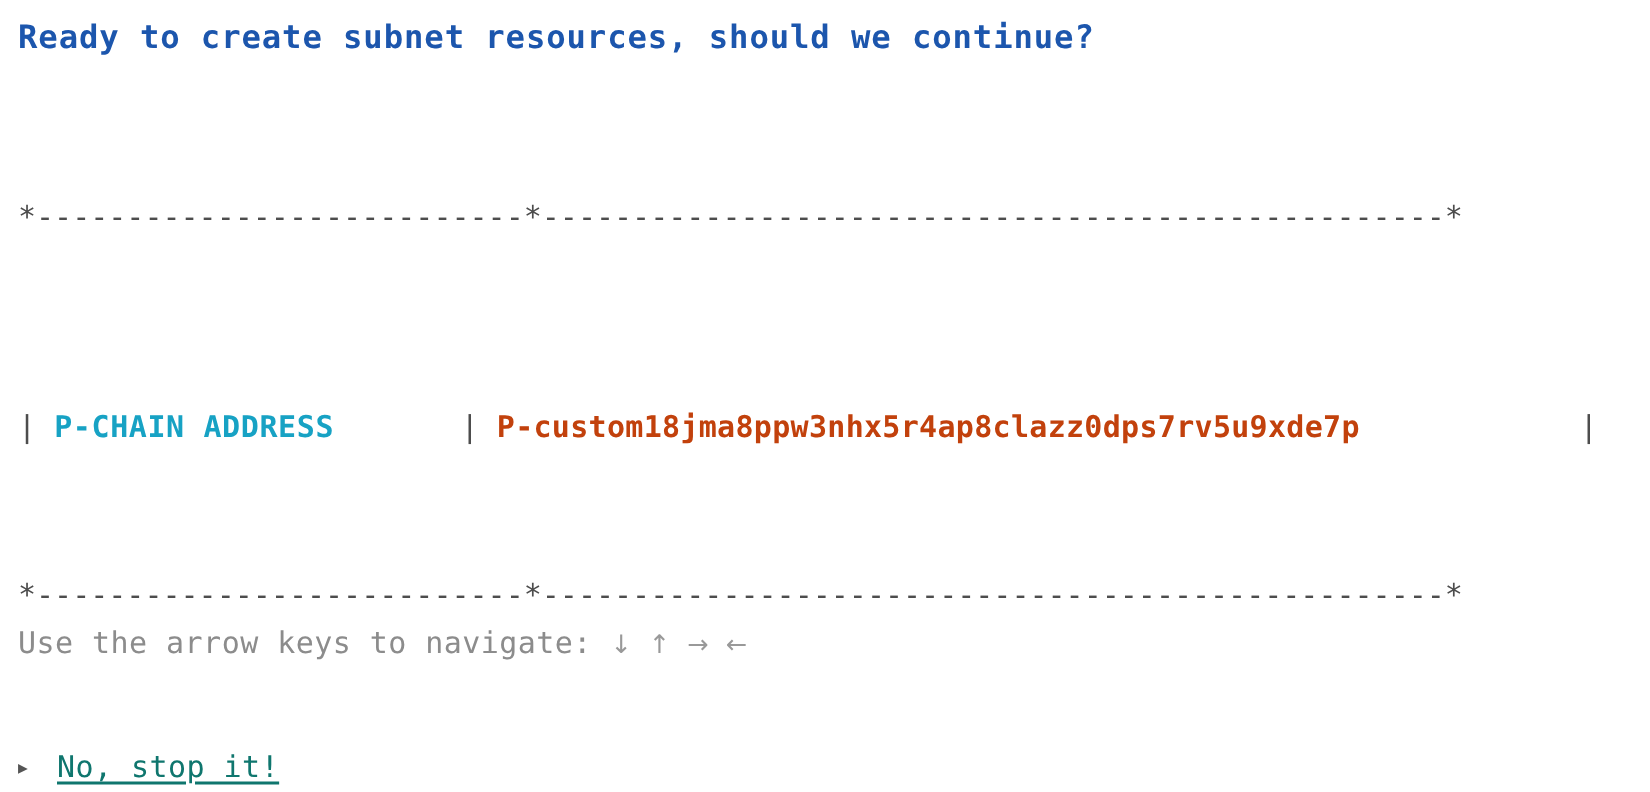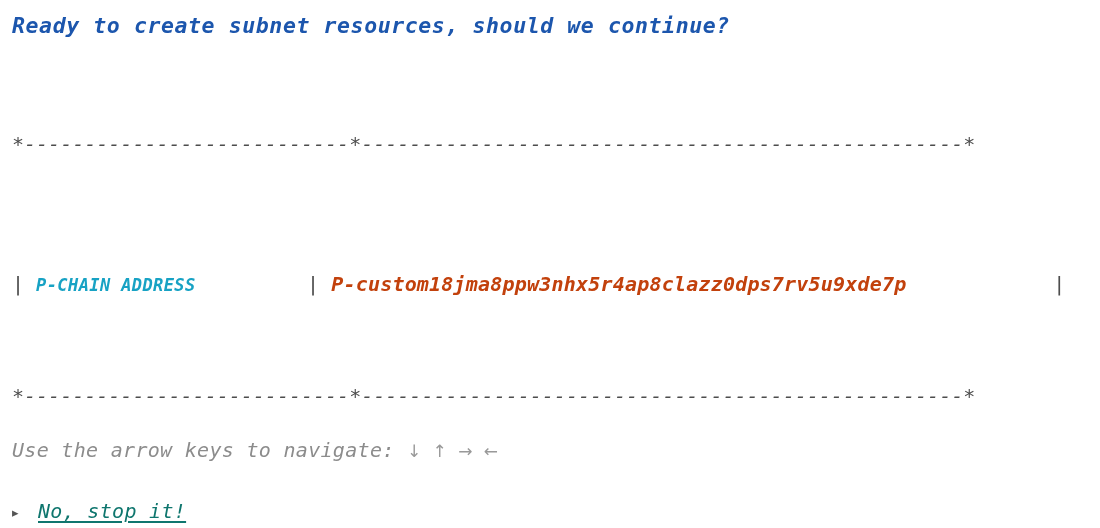--- a/index.html
+++ b/index.html
@@ -13,21 +13,20 @@
     overflow: hidden;
     font-family: "DejaVu Sans Mono", monospace;
     -webkit-font-smoothing: antialiased;
   }
   .screen {
     position: relative;
     width: 942px;
     height: 528px;
     padding: 0;
     box-sizing: border-box;
-    font-style: italic;
   }
 
   
   .title {
     position: absolute;
     left: 12px;
     top: 13px;
     font-size: 21.5px;
     font-weight: bold;
     color: #1c56ad;
@@ -59,21 +58,21 @@
     display: block;
     white-space: pre;
   }
   .pipe {
     color: #4d4d4d;
     font-weight: normal;
   }
   .lbl {
     display: inline-block;
     width: 271px;
-    font-size: 17px;
+    font-size: 20px;
     letter-spacing: 0.4px;
     vertical-align: baseline;
   }
   .valwrap {
     display: inline-block;
     width: 722px;
     vertical-align: baseline;
   }
   .val {
     color: #c2410c;
@@ -92,21 +91,21 @@
     font-weight: normal;
   }
 
   .c-cyan   { color: #17a2c4; font-weight: bold; }
   .c-pink   { color: #fc5c8d; font-weight: bold; }
 
   
   .prompt {
     position: absolute;
     left: 12px;
-    top: 436px;
+    top: 414px;
     font-size: 20px;
     line-height: 28px;
     white-space: pre;
   }
   .hint {
     color: #8c8c8c;
     font-weight: normal;
     letter-spacing: 0.3px;
   }
   .arrows {

